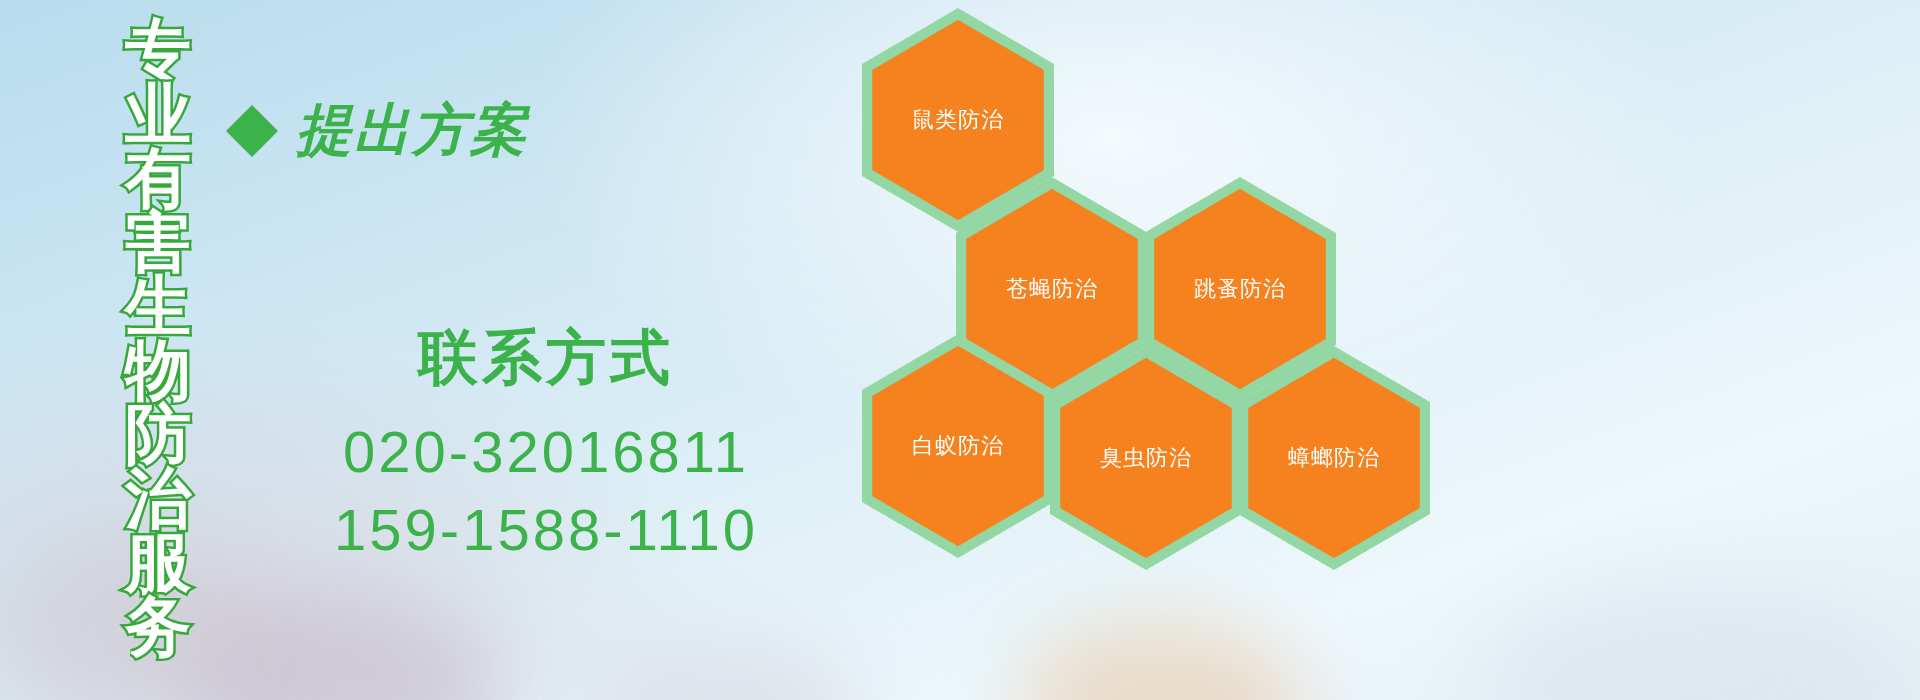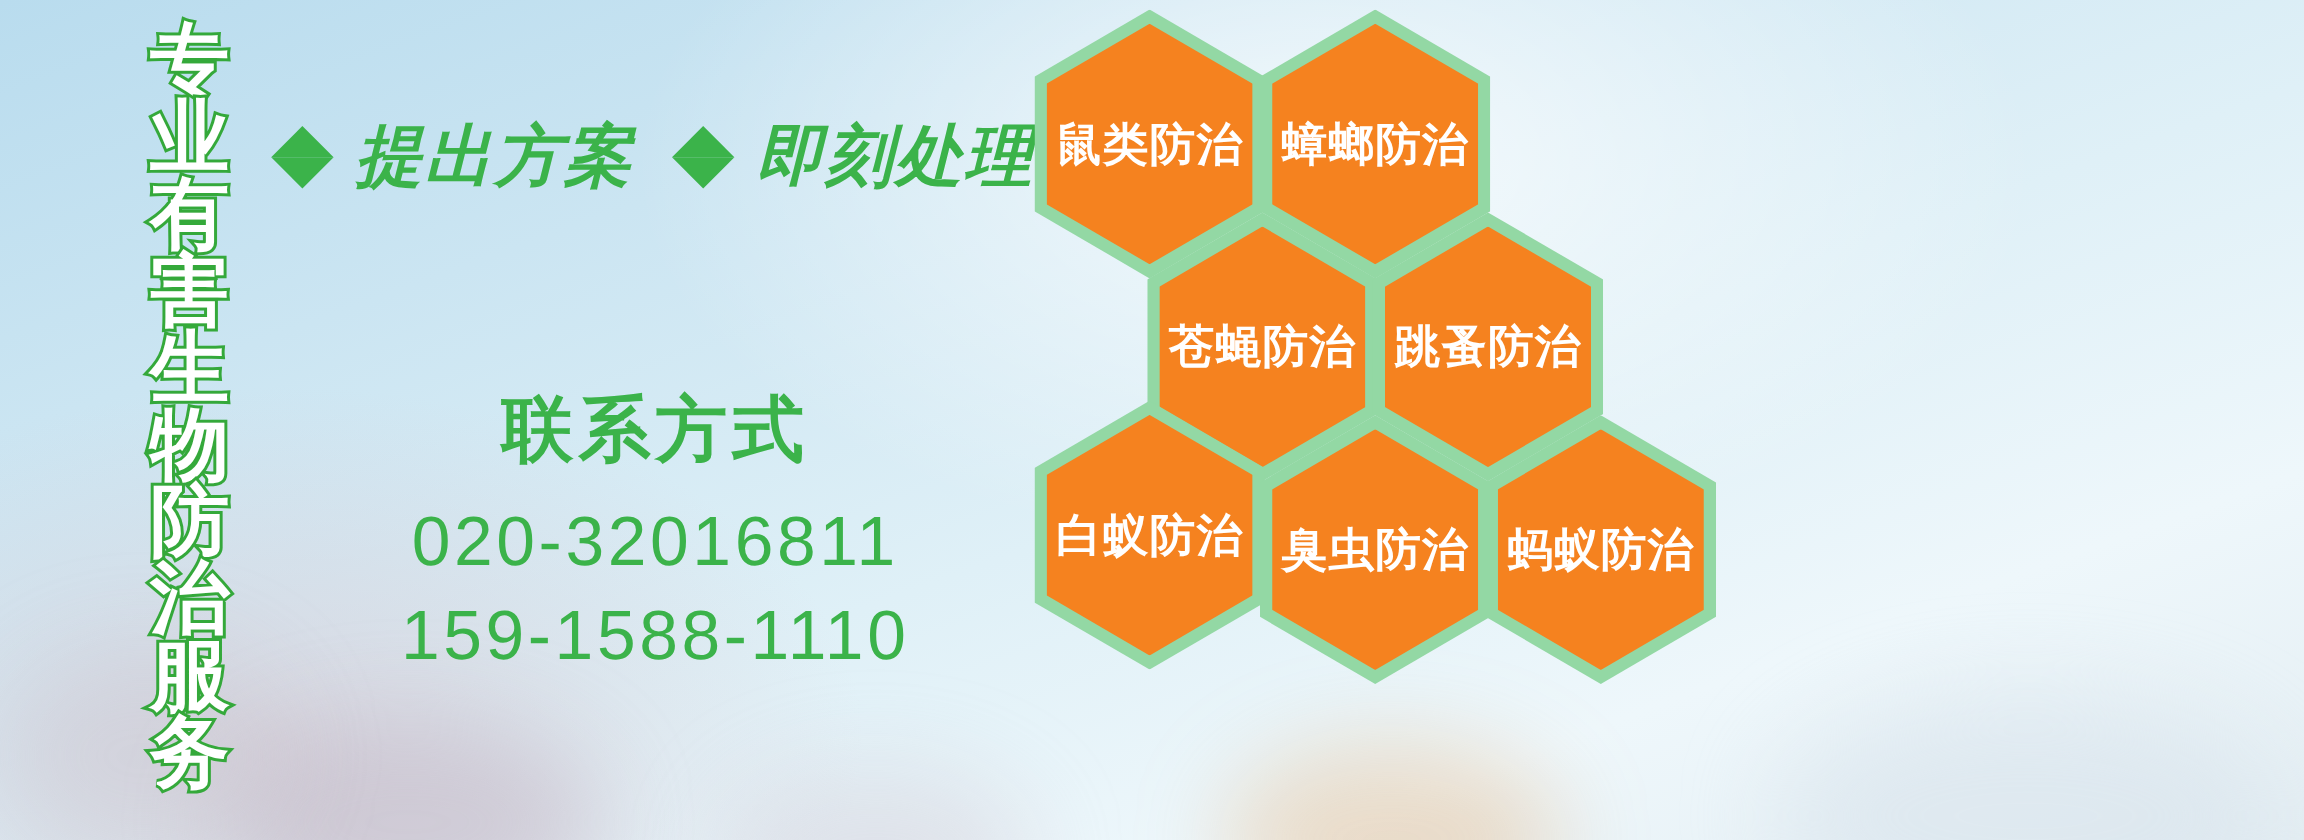--- a/index.html
+++ b/index.html
@@ -77,21 +77,21 @@
     clip-path:polygon(50% 0%,100% 25%,100% 75%,50% 100%,0% 75%,0% 25%);
   }
   .hex .hex-outer{background:#93D8A4;}
   .hex .hex-inner{
     background:#F5821F;
     transform:scale(0.895);
     transform-origin:50% 50%;
   }
   .hex .hex-label{
     position:relative;z-index:3;
-    font-size:38px;font-weight:700;color:#ffffff;letter-spacing:1px;white-space:nowrap;
+    font-size:22px;font-weight:400;color:#ffffff;letter-spacing:1px;white-space:nowrap;
   }
 </style>
 </head>
 <body>
 
 <div id="banner">
 
   <div class="blob b1"></div>
   <div class="blob b2"></div>
   <div class="blob b3"></div>
@@ -110,46 +110,37 @@
     <span class="vchar">服</span>
     <span class="vchar">务</span>
   </div>
 
   <div id="features">
     <div class="feature-row">
       <div class="feature-item">
         <span class="diamond"></span>
         <span class="feature-label">提出方案</span>
       </div>
-      <div class="feature-item">
-        <span class="diamond"></span>
-        <span class="feature-label">即刻处理</span>
-      </div>
     </div>
   </div>
 
   <div id="contact">
     <div id="contact-title">联系方式</div>
     <div class="phone">020-32016811</div>
     <div class="phone">159-1588-1110</div>
   </div>
 
   <div id="honeycomb">
 
     <div class="hex" style="left:0px;top:8px;">
       <span class="hex-outer"></span>
       <span class="hex-inner"></span>
       <span class="hex-label">鼠类防治</span>
     </div>
 
-    <div class="hex" style="left:188px;top:8px;">
-      <span class="hex-outer"></span>
-      <span class="hex-inner"></span>
-      <span class="hex-label">蟑螂防治</span>
-    </div>
 
 
     <div class="hex" style="left:94px;top:177px;">
       <span class="hex-outer"></span>
       <span class="hex-inner"></span>
       <span class="hex-label">苍蝇防治</span>
     </div>
 
     <div class="hex" style="left:282px;top:177px;">
       <span class="hex-outer"></span>
@@ -165,17 +156,17 @@
 
     <div class="hex" style="left:188px;top:346px;">
       <span class="hex-outer"></span>
       <span class="hex-inner"></span>
       <span class="hex-label">臭虫防治</span>
     </div>
 
     <div class="hex" style="left:376px;top:346px;">
       <span class="hex-outer"></span>
       <span class="hex-inner"></span>
-      <span class="hex-label">蚂蚁防治</span>
+      <span class="hex-label">蟑螂防治</span>
     </div>
 
   </div>
 </div>
 
 </body></html>

